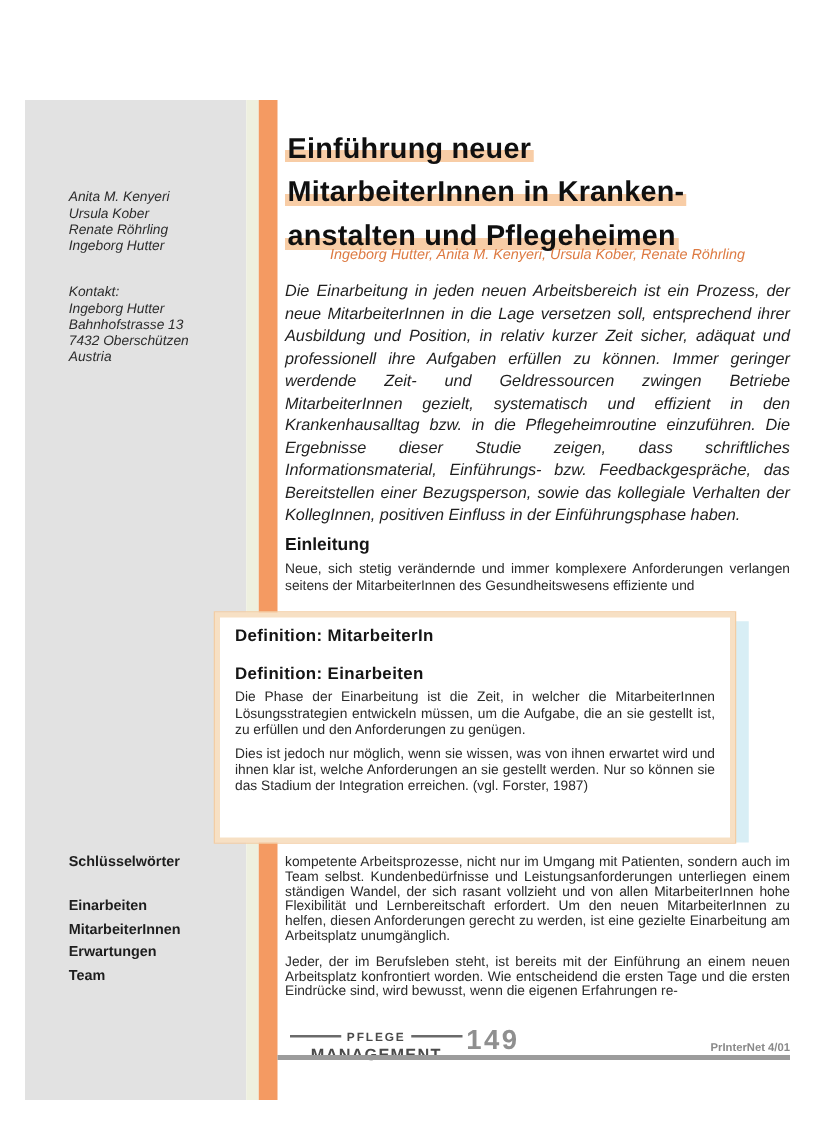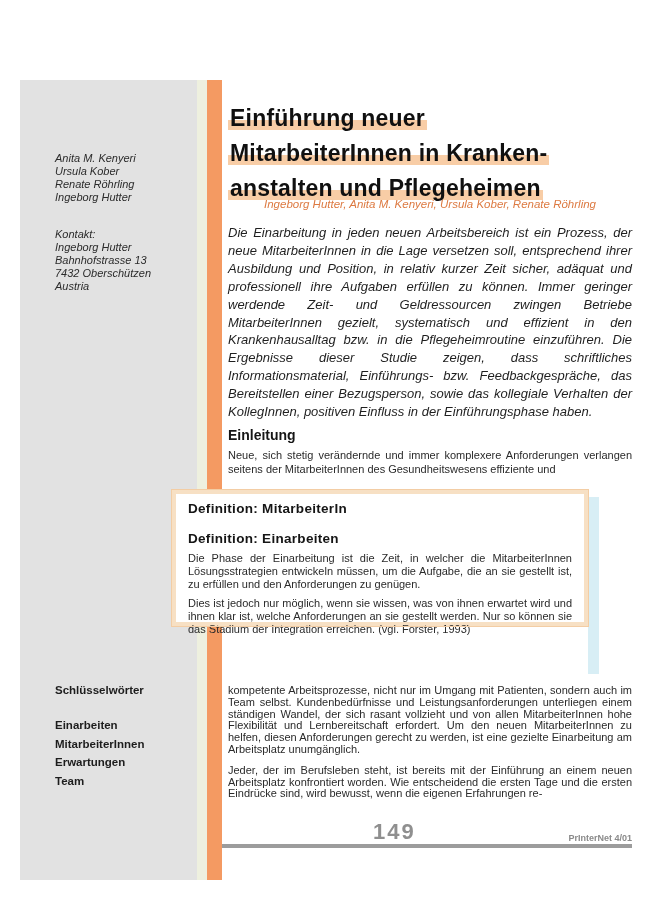--- a/index.html
+++ b/index.html
@@ -27,21 +27,21 @@
   .byline{position:absolute;left:228px;top:198px;width:404px;font-size:11.5px;font-style:italic;
           color:#dd7a42;text-align:center;}
   .abstract{position:absolute;left:228px;top:224px;width:404px;font-size:13px;font-style:italic;
             line-height:17.9px;text-align:justify;color:#1f1f1f;}
   .sec-head{position:absolute;left:228px;top:427px;font-size:14px;font-weight:bold;color:#151515;}
   .sec-text{position:absolute;left:228px;top:449px;width:404px;font-size:11px;line-height:13.5px;
             text-align:justify;color:#2a2a2a;}
 
   
   .defbox-shadow{position:absolute;left:588px;top:497px;width:11px;height:177px;background:#d8eef5;}
-  .defbox{position:absolute;left:172px;top:490px;width:416px;height:136px;box-sizing:border-box;
+  .defbox{position:absolute;left:172px;top:490px;width:416px;height:184px;box-sizing:border-box;
           background:#ffffff;border:4px solid #f7e0c4;outline:1px solid #f3cda4;}
   .defbox-inner{padding:7px 12px 0 12px;}
   .def-head{font-size:13.5px;font-weight:bold;color:#151515;margin:0 0 6px 0;letter-spacing:0.3px;}
   .def-head.second{margin-top:15px;}
   .def-p{font-size:11px;line-height:13.2px;text-align:justify;color:#2a2a2a;margin:0 0 5px 0;}
 
   
   .body-col{position:absolute;left:228px;top:685px;width:404px;font-size:11px;line-height:11.8px;
             text-align:justify;color:#2a2a2a;}
   .body-col p{margin:0 0 9px 0;}
@@ -98,26 +98,31 @@
 
   <div class="sec-head">Einleitung</div>
   <div class="sec-text">Neue, sich stetig verändernde und immer komplexere Anforderungen verlangen seitens der MitarbeiterInnen des Gesundheitswesens effiziente und</div>
 
   <div class="defbox-shadow"></div>
   <div class="defbox">
     <div class="defbox-inner">
       <div class="def-head">Definition: MitarbeiterIn</div>
       <div class="def-head second">Definition: Einarbeiten</div>
       <p class="def-p">Die Phase der Einarbeitung ist die Zeit, in welcher die MitarbeiterInnen Lösungsstrategien entwickeln müssen, um die Aufgabe, die an sie gestellt ist, zu erfüllen und den Anforderungen zu genügen.</p>
-      <p class="def-p">Dies ist jedoch nur möglich, wenn sie wissen, was von ihnen erwartet wird und ihnen klar ist, welche Anforderungen an sie gestellt werden. Nur so können sie das Stadium der Integration erreichen. (vgl. Forster, 1993)</p>
+      <p class="def-p">Dies ist jedoch nur möglich, wenn sie wissen, was von ihnen erwartet wird und ihnen klar ist, welche Anforderungen an sie gestellt werden. Nur so können sie das Stadium der Integration erreichen. (vgl. Forster, 1987)</p>
     </div>
   </div>
 
   <div class="body-col">
     <p>kompetente Arbeitsprozesse, nicht nur im Umgang mit Patienten, sondern auch im Team selbst. Kundenbedürfnisse und Leistungsanforderungen unterliegen einem ständigen Wandel, der sich rasant vollzieht und von allen MitarbeiterInnen hohe Flexibilität und Lernbereitschaft erfordert. Um den neuen MitarbeiterInnen zu helfen, diesen Anforderungen gerecht zu werden, ist eine gezielte Einarbeitung am Arbeitsplatz unumgänglich.</p>
     <p>Jeder, der im Berufsleben steht, ist bereits mit der Einführung an einem neuen Arbeitsplatz konfrontiert worden. Wie entscheidend die ersten Tage und die ersten Eindrücke sind, wird bewusst, wenn die eigenen Erfahrungen re-</p>
   </div>
 
+  <div class="logo">
+    <div class="logo-line"></div>
+    <span class="logo-top">PFLEGE</span>
+    <div class="logo-bottom">MANAGEMENT</div>
+  </div>
   <div class="pageno">149</div>
   <div class="issue">PrInterNet 4/01</div>
   <div class="footer-rule"></div>
 
 </div>
 
 </body></html>

